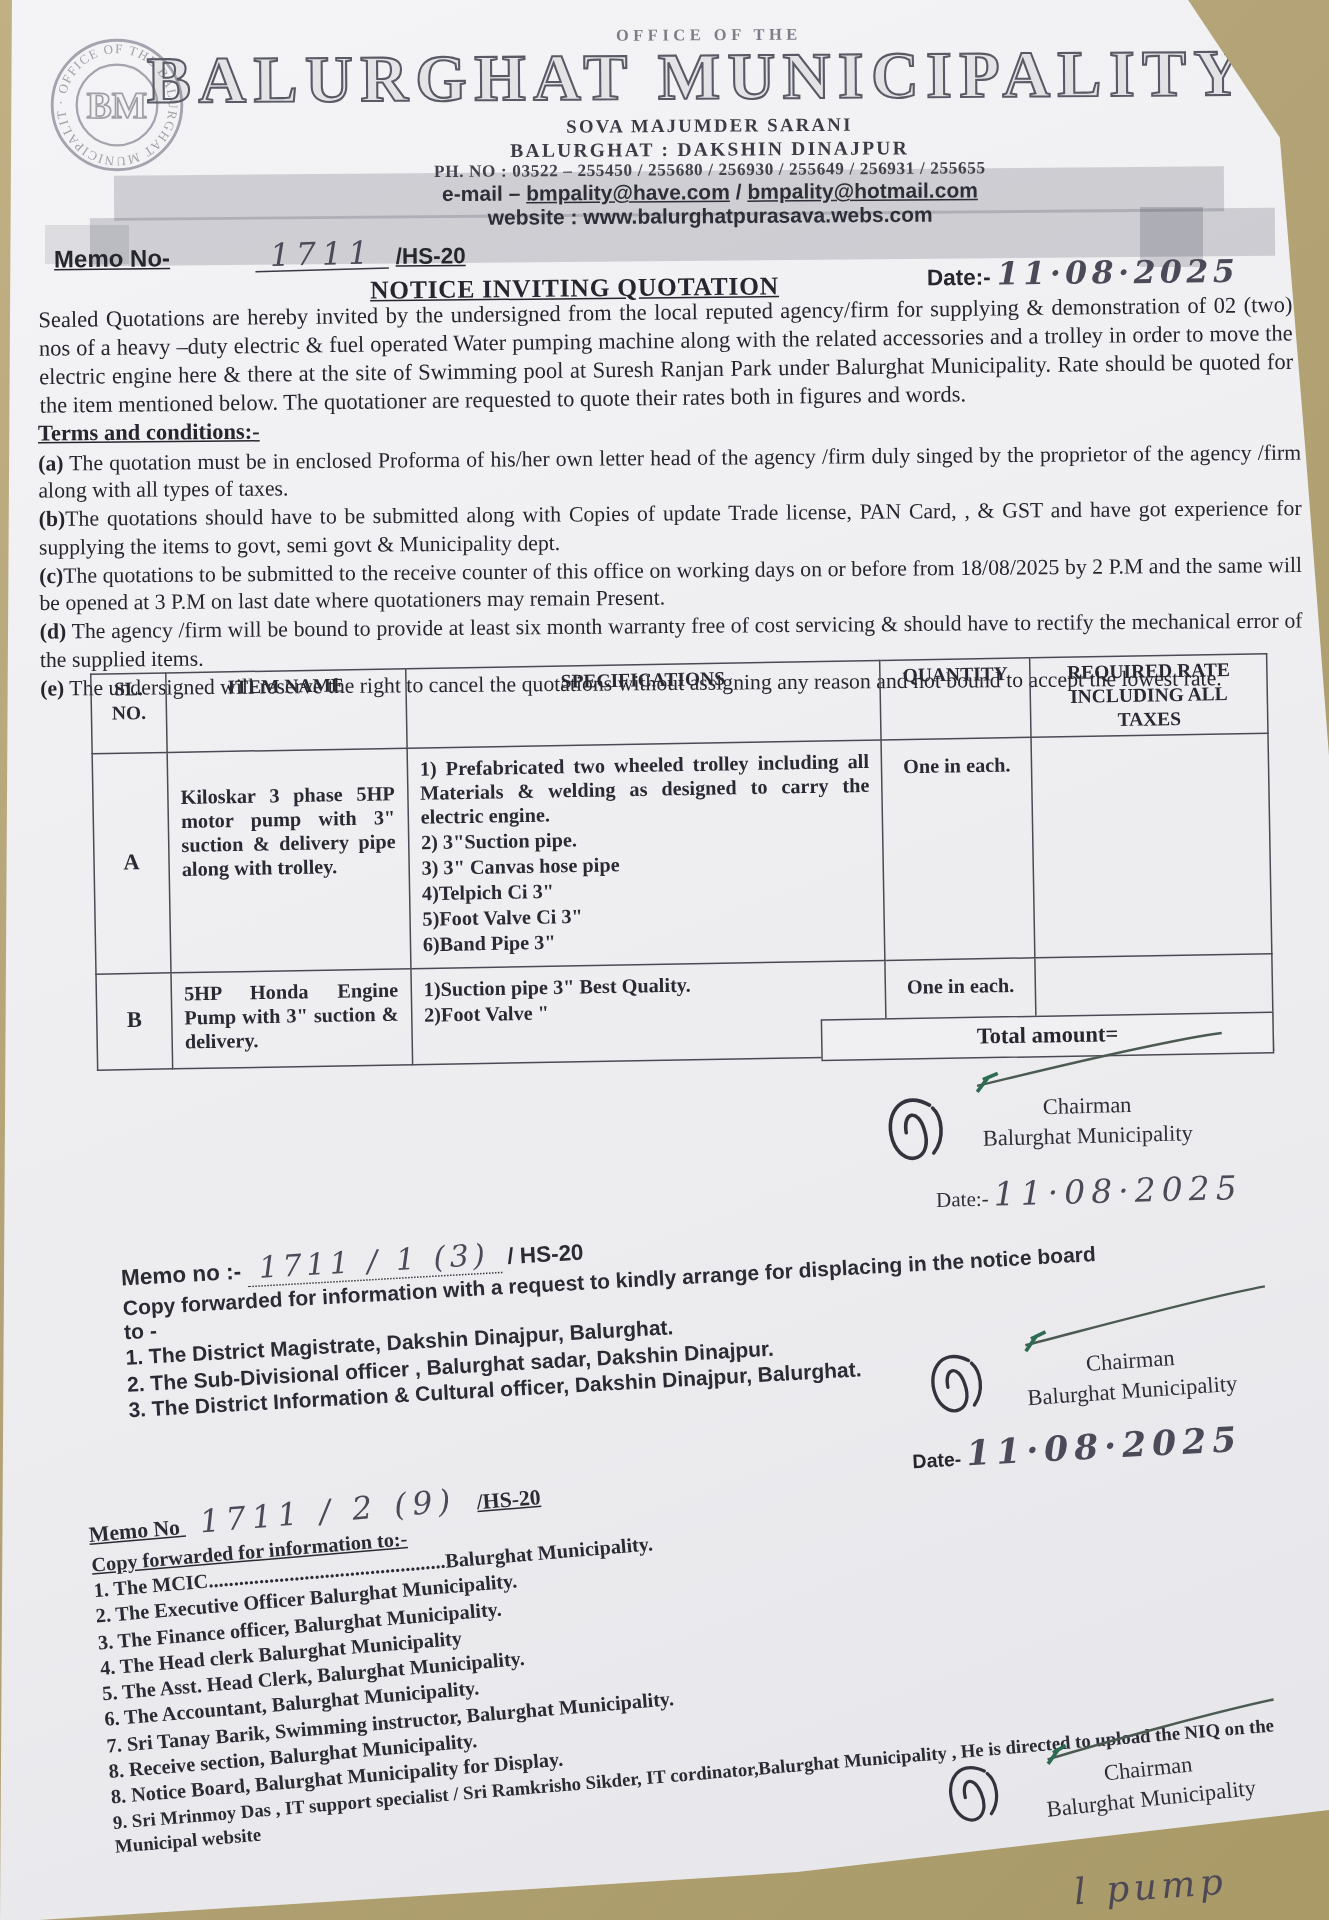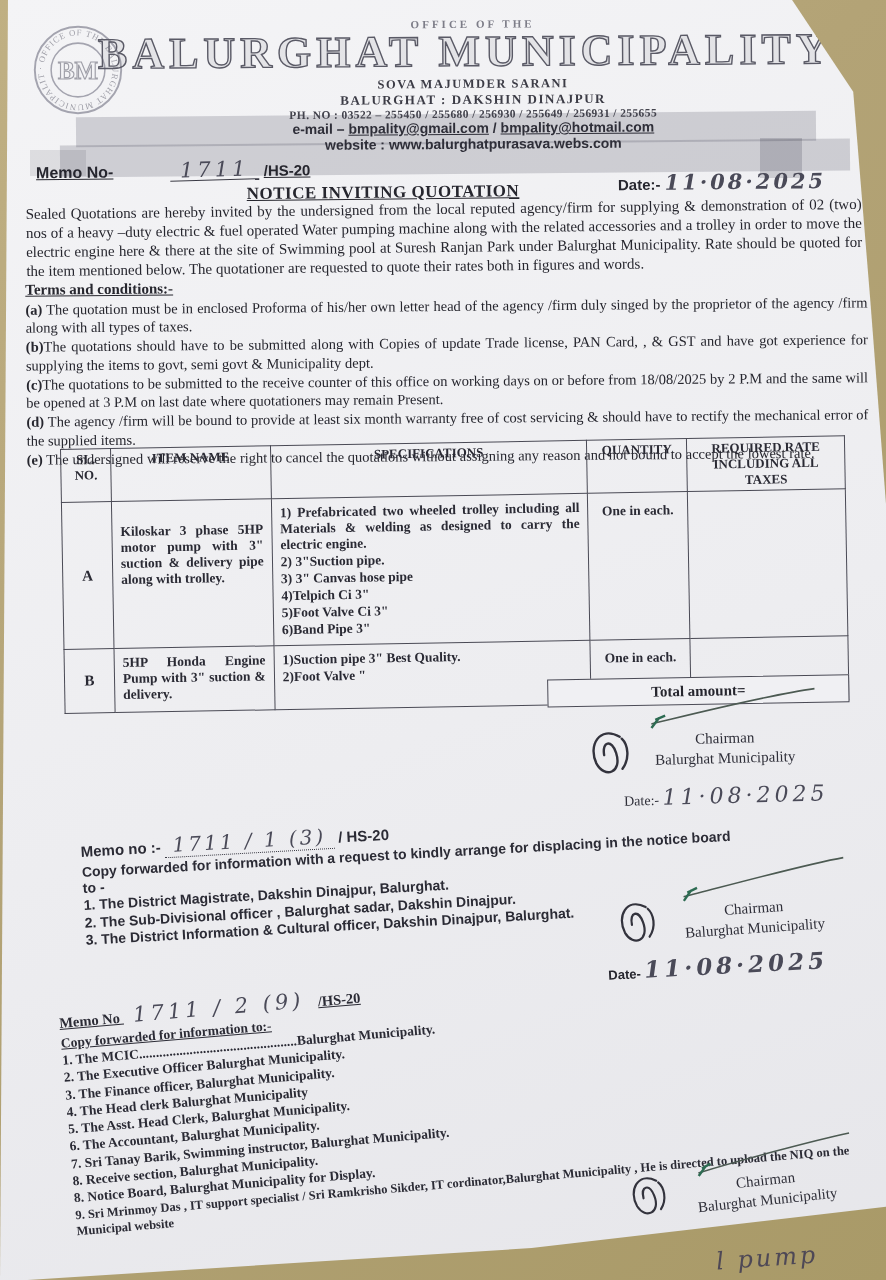--- a/index.html
+++ b/index.html
@@ -111,21 +111,21 @@
       <text x="50" y="59" text-anchor="middle" font-size="26" font-weight="bold" fill="none" stroke="#84848f" stroke-width="1.2" font-family="Liberation Serif, serif">BM</text>
     </svg>
   </div>
 
   <div class="abs hdr">
     <div class="office-line">OFFICE OF THE</div>
     <div class="org-name">BALURGHAT MUNICIPALITY</div>
     <div class="addr1">SOVA MAJUMDER SARANI</div>
     <div class="addr2">BALURGHAT : DAKSHIN DINAJPUR</div>
     <div class="phone">PH. NO : 03522 – 255450 / 255680 / 256930 / 255649 / 256931 / 255655</div>
-    <div class="mailline"><span>e-mail – </span><span class="lnk">bmpality@gmail.com</span><span> / </span><span class="lnk">bmpality@hotmail.com</span></div>
+    <div class="mailline"><span>e-mail – </span><span class="lnk">bmpality@have.com</span><span> / </span><span class="lnk">bmpality@hotmail.com</span></div>
     <div class="webline">website : www.balurghatpurasava.webs.com</div>
   </div>
 
   <div class="abs memo-top">
     <span class="lbl">Memo No-</span>
     <span class="hand memo-no-hand">1711</span>
     <span class="suffix">/HS-20</span>
     <span class="date-top">
       <span>Date:-</span>
       <span class="hand date-hand">11·08·2025</span>

